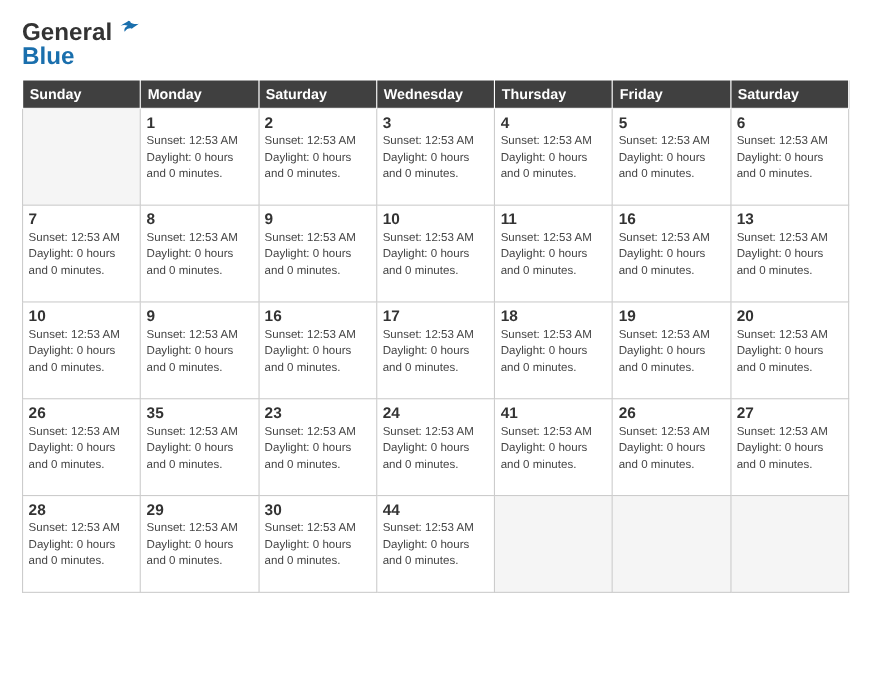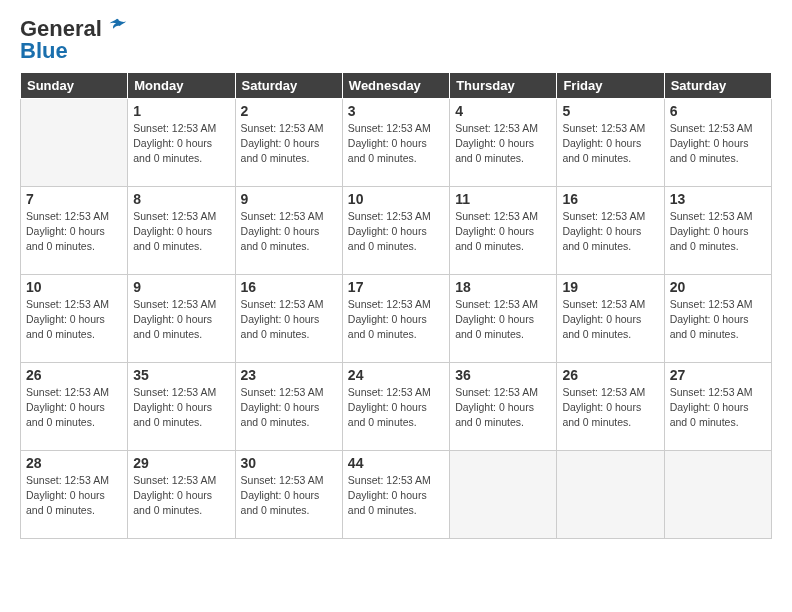--- a/index.html
+++ b/index.html
@@ -221,21 +221,21 @@
           </td>
           <td>
             <span class="day-num">23</span>
             <div class="day-info">Sunset: 12:53 AM<br>Daylight: 0 hours<br>and 0 minutes.</div>
           </td>
           <td>
             <span class="day-num">24</span>
             <div class="day-info">Sunset: 12:53 AM<br>Daylight: 0 hours<br>and 0 minutes.</div>
           </td>
           <td>
-            <span class="day-num">36</span>
+            <span class="day-num">41</span>
             <div class="day-info">Sunset: 12:53 AM<br>Daylight: 0 hours<br>and 0 minutes.</div>
           </td>
           <td>
             <span class="day-num">26</span>
             <div class="day-info">Sunset: 12:53 AM<br>Daylight: 0 hours<br>and 0 minutes.</div>
           </td>
           <td>
             <span class="day-num">27</span>
             <div class="day-info">Sunset: 12:53 AM<br>Daylight: 0 hours<br>and 0 minutes.</div>
           </td>

